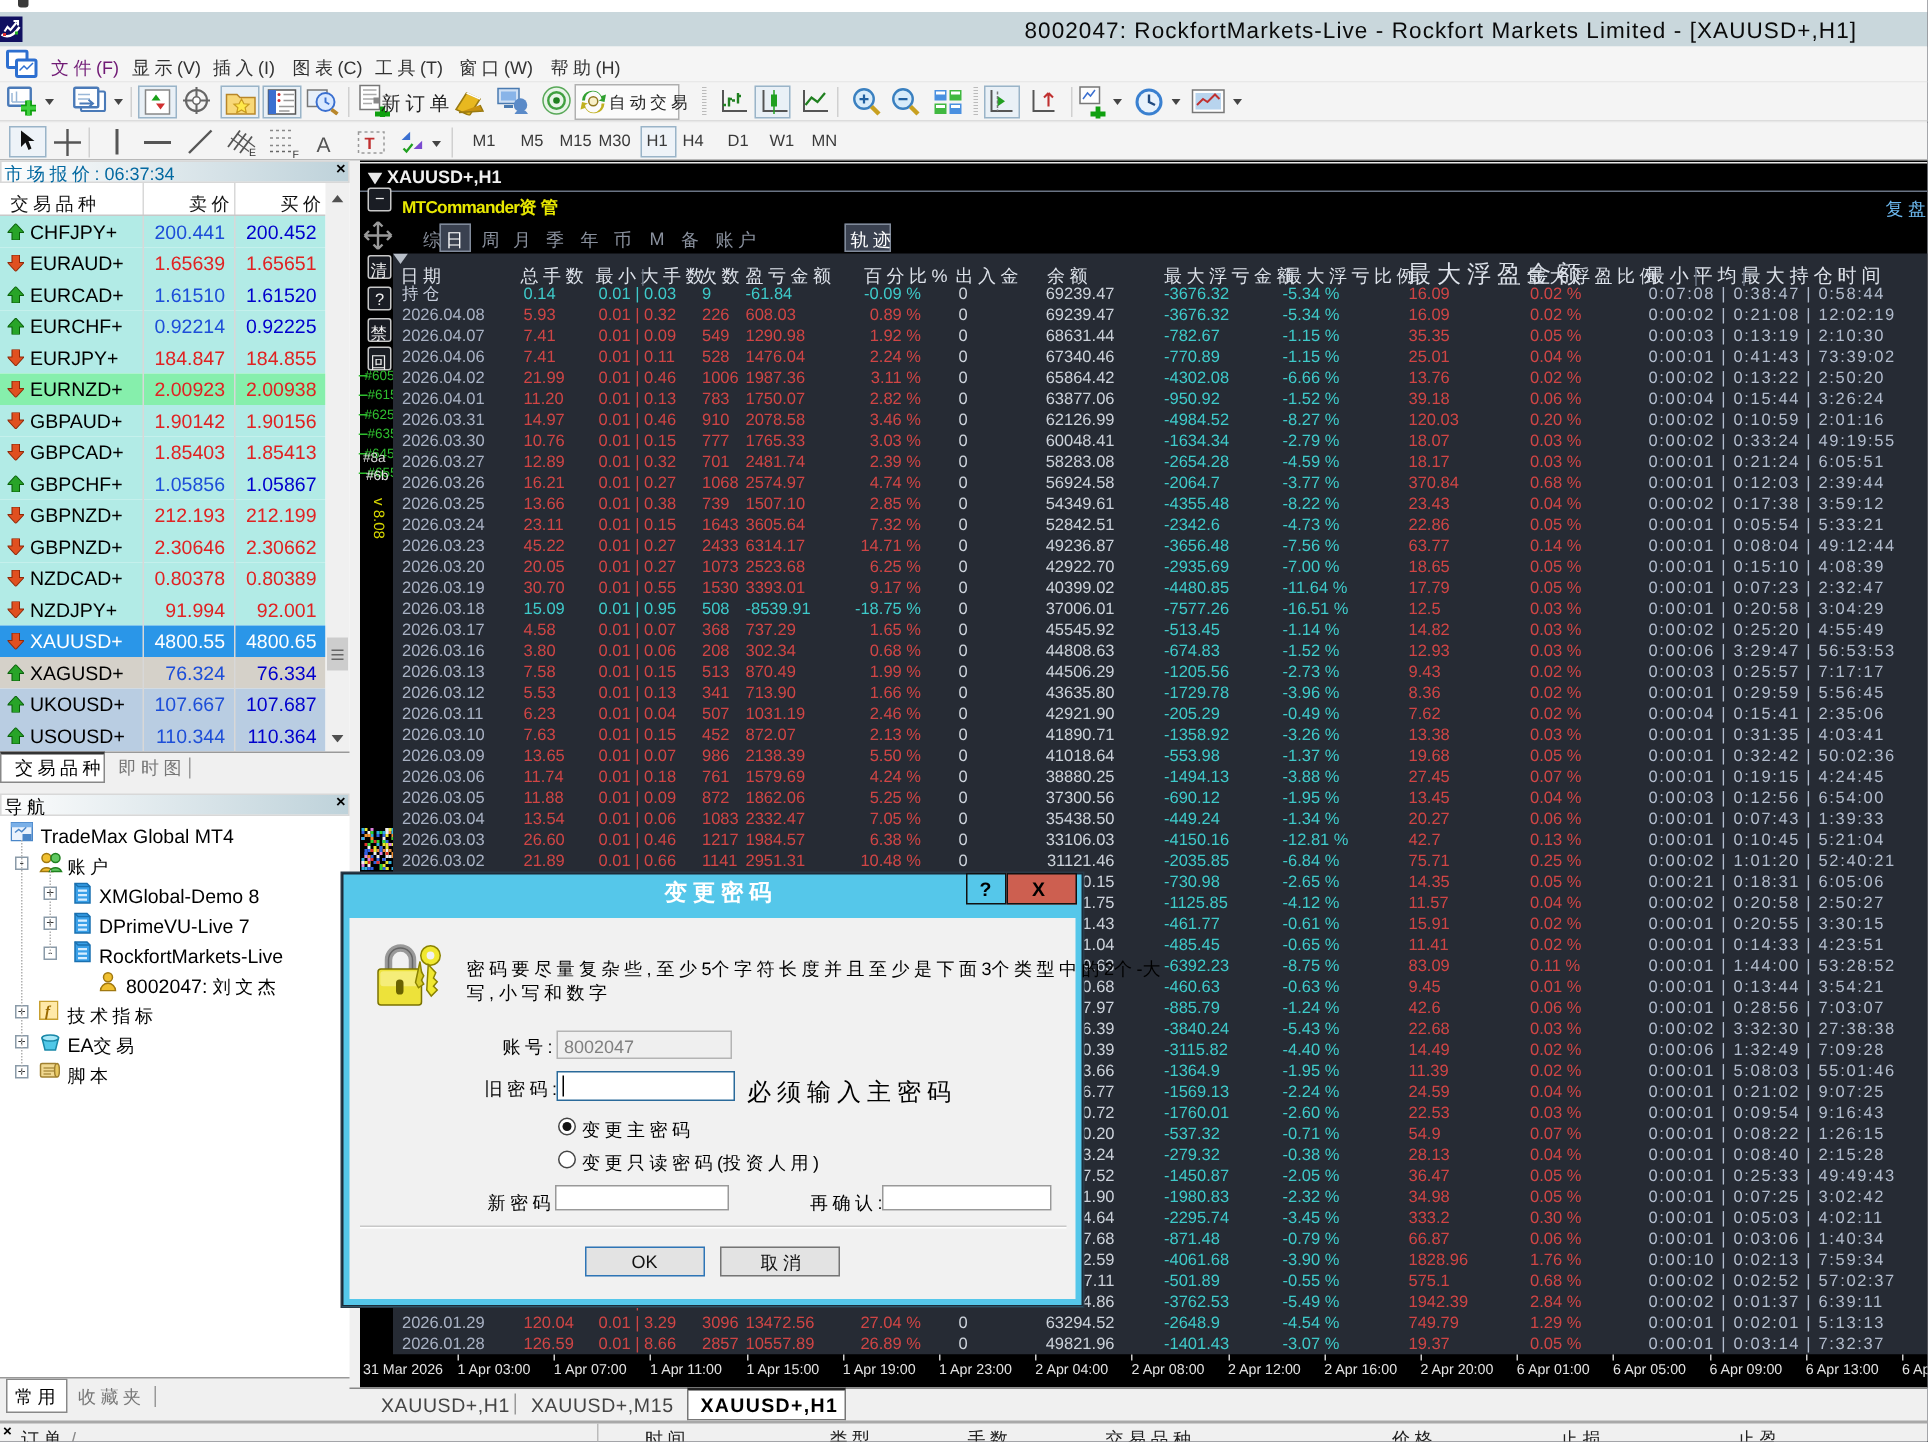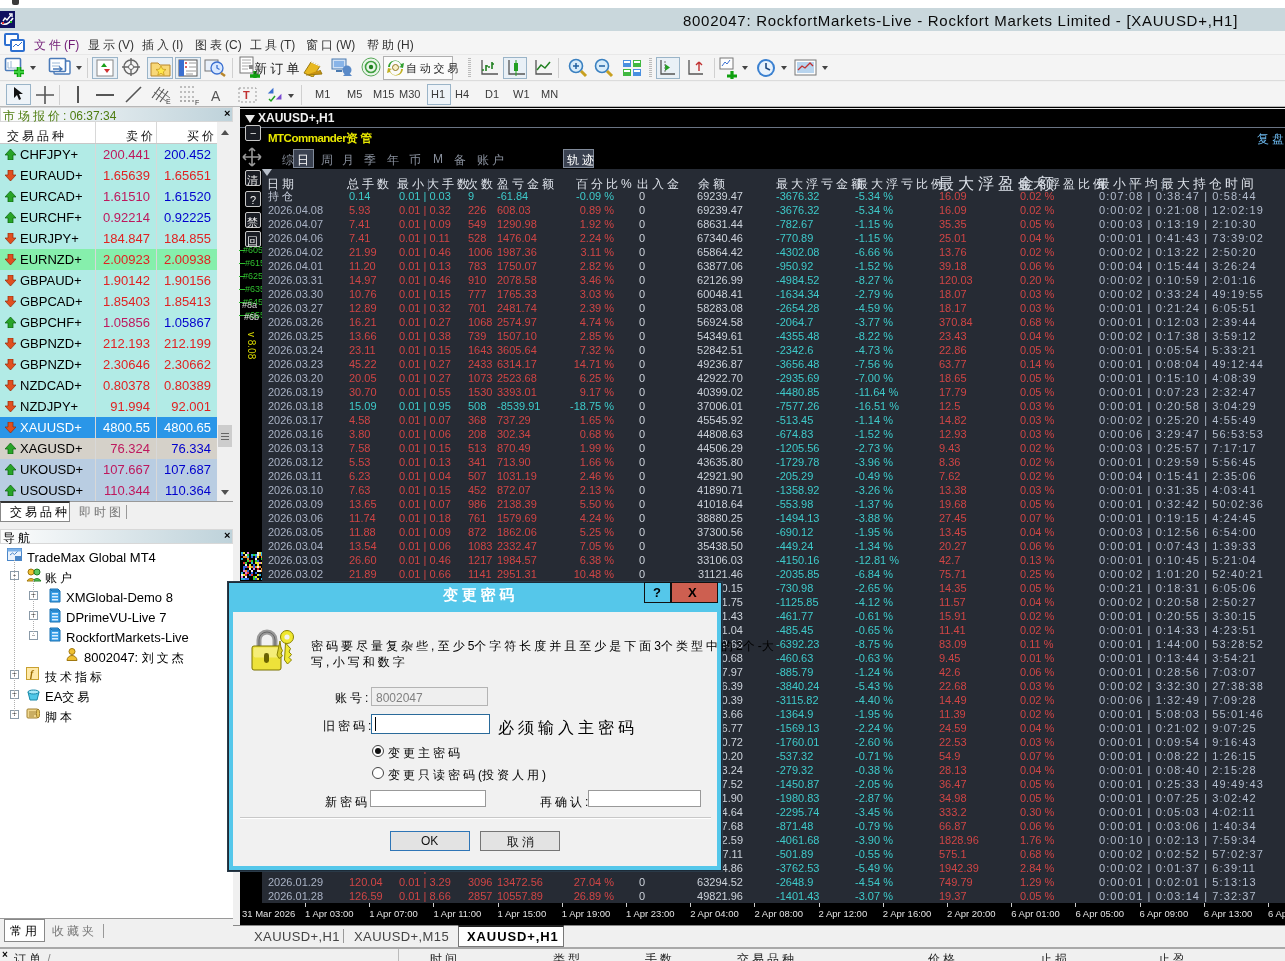--- a/index.html
+++ b/index.html
@@ -10,21 +10,21 @@
 .cd{left:268px;color:#a9b2c4}
 .cl{left:349px}.cm{left:399px}.cn{left:468px}.cp{left:497px}
 .cq{left:530px;width:84px;text-align:right}
 .ci{left:639px;color:#ccd2da}
 .cb{left:646px;width:97px;text-align:right;color:#ccd2da}
 .cx{left:776px}.cy{left:855px}.cu{left:939px;color:#d04545}.cv{left:1020px;color:#d04545}
 .ct{left:1099px;color:#b2bccd;letter-spacing:1.1px}
 .red{color:#d04545}.cyn{color:#3ecaca}
 .mwr{position:absolute;left:0;width:217px;height:21px;line-height:21px;font-size:13px;color:#000}
 .mwr span{position:absolute;top:0}
-.mwr .b{right:67px;color:#be185d}
+.mwr .b{right:67px;color:#1d4ed8}
 .mwr .a{right:6px;color:#0000cc}
 .mwr.dn .b,.mwr.dn .a{color:#e02222}
 .nvt{position:absolute;font-size:13px;color:#000;white-space:pre}
 .pm{position:absolute;width:9px;height:9px;background:#fff;border:1px solid #8a9aa8;font-size:9px;line-height:7px;text-align:center;color:#333}
 .k{font-style:normal;letter-spacing:.25em}
 .nvt .k{font-size:12px}
 </style></head><body>
 <div class="abs" style="left:0;top:0;width:1285px;height:8px;background:#fff"></div>
 <div class="abs" style="left:12px;top:0;width:7px;height:5px;background:#3a3a3a;border-radius:0 0 2px 2px"></div>
 <div class="abs" style="left:0;top:8px;width:1285px;height:23px;background:#c9d7dc"></div>
@@ -248,21 +248,21 @@
 <div class="tx" style="left:347px;top:88px;font-size:11px;color:#3a3a3a">M5</div>
 <div class="tx" style="left:373px;top:88px;font-size:11px;color:#3a3a3a">M15</div>
 <div class="tx" style="left:399px;top:88px;font-size:11px;color:#3a3a3a">M30</div>
 <div class="tx" style="left:431px;top:88px;font-size:11px;color:#3a3a3a">H1</div>
 <div class="tx" style="left:455px;top:88px;font-size:11px;color:#3a3a3a">H4</div>
 <div class="tx" style="left:485px;top:88px;font-size:11px;color:#3a3a3a">D1</div>
 <div class="tx" style="left:513px;top:88px;font-size:11px;color:#3a3a3a">W1</div>
 <div class="tx" style="left:541px;top:88px;font-size:11px;color:#3a3a3a">MN</div>
 <div class="abs" style="left:0;top:107px;width:233px;height:840px;background:#f0f0f0"></div>
 <div class="abs" style="left:0;top:107px;width:233px;height:15px;background:linear-gradient(to right,#fdfdfd,#bed2da);border:1px solid #d8d8d8"></div>
-<div class="tx" style="left:3px;top:108px;font-size:12px;color:#4d7c0f"><i class="k">市场报价</i>: 06:37:34</div>
+<div class="tx" style="left:3px;top:108px;font-size:12px;color:#0369a1"><i class="k">市场报价</i>: 06:37:34</div>
 <div class="tx" style="left:224px;top:107px;font-size:11px;color:#000;font-weight:bold">×</div>
 <div class="abs" style="left:0;top:122px;width:233px;height:380px;background:#fff"></div>
 <div class="tx" style="left:7px;top:128px;font-size:12px;color:#111"><i class="k">交易品种</i></div>
 <div class="tx" style="left:126px;top:128px;font-size:12px;color:#111"><i class="k">卖价</i></div>
 <div class="tx" style="left:187px;top:128px;font-size:12px;color:#111"><i class="k">买价</i></div>
 <div class="mwr up" style="top:144px;background:#b2ebe6">
     <svg style="position:absolute;left:5px;top:5px" width="11" height="11" viewBox="0 0 11 11">
       <path d="M5.5 0 L11 6 H8 V11 H3 V6 H0z" fill="#28a428" stroke="#0a600a" stroke-width=".7"></path>
     </svg>
     <span style="left:20px">CHFJPY+</span>
@@ -1335,21 +1335,21 @@
 <div class="tr" style="top:791px">
     <span class="cd" style="color:#a9b2c4">2026.02.06</span>
     <span class="cl red">6.92</span>
     <span class="cm red">0.01 | 0.14</span>
     <span class="cn red">430</span>
     <span class="cp red">640.27</span>
     <span class="cq red">3.37 %</span>
     <span class="ci">0</span>
     <span class="cb">19731.90</span>
     <span class="cx cyn">-1980.83</span>
-    <span class="cy cyn">-2.87 %</span>
+    <span class="cy cyn">-2.32 %</span>
     <span class="cu">34.98</span>
     <span class="cv">0.05 %</span>
     <span class="ct">0:00:01 | 0:07:25 | 3:02:42</span>
   </div>
 <div class="tr" style="top:805px">
     <span class="cd" style="color:#a9b2c4">2026.02.05</span>
     <span class="cl red">7.35</span>
     <span class="cm red">0.01 | 0.15</span>
     <span class="cn red">448</span>
     <span class="cp red">667.30</span>

